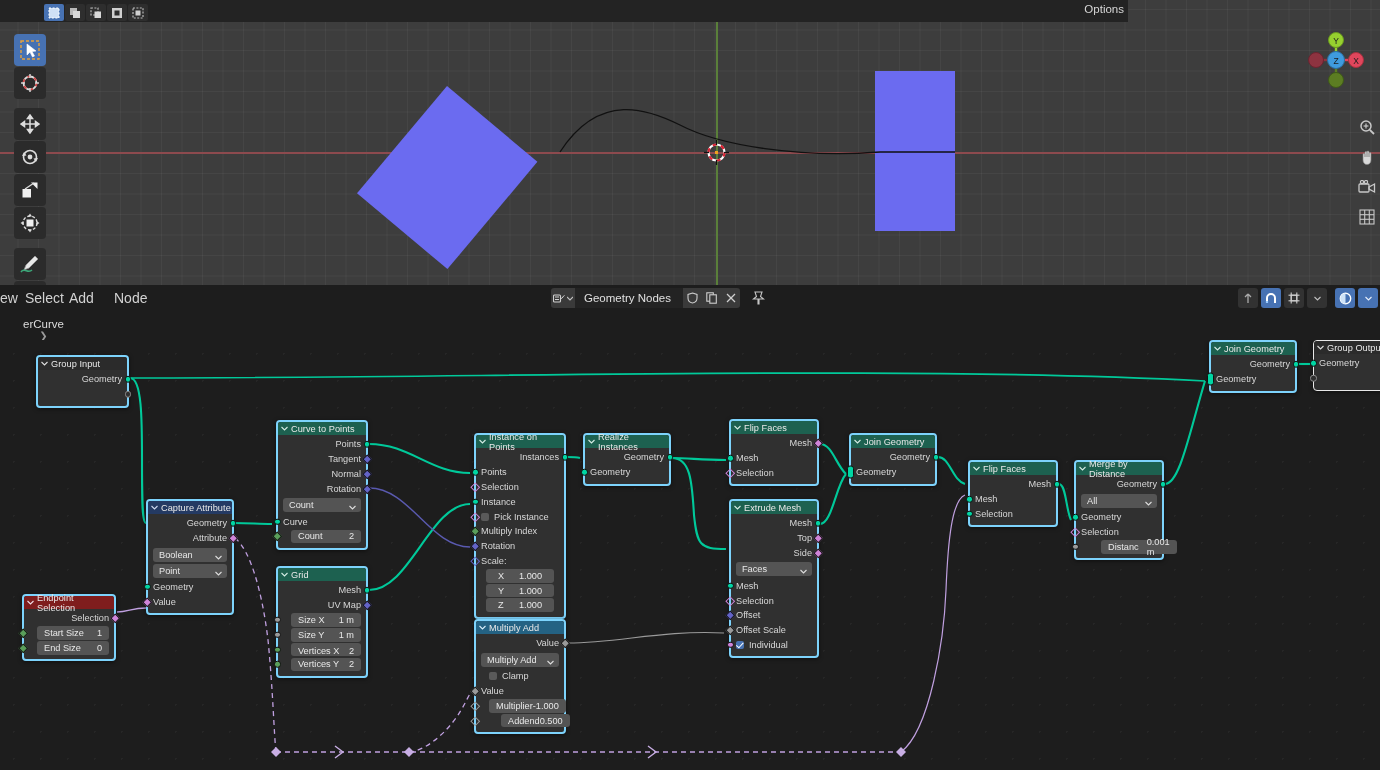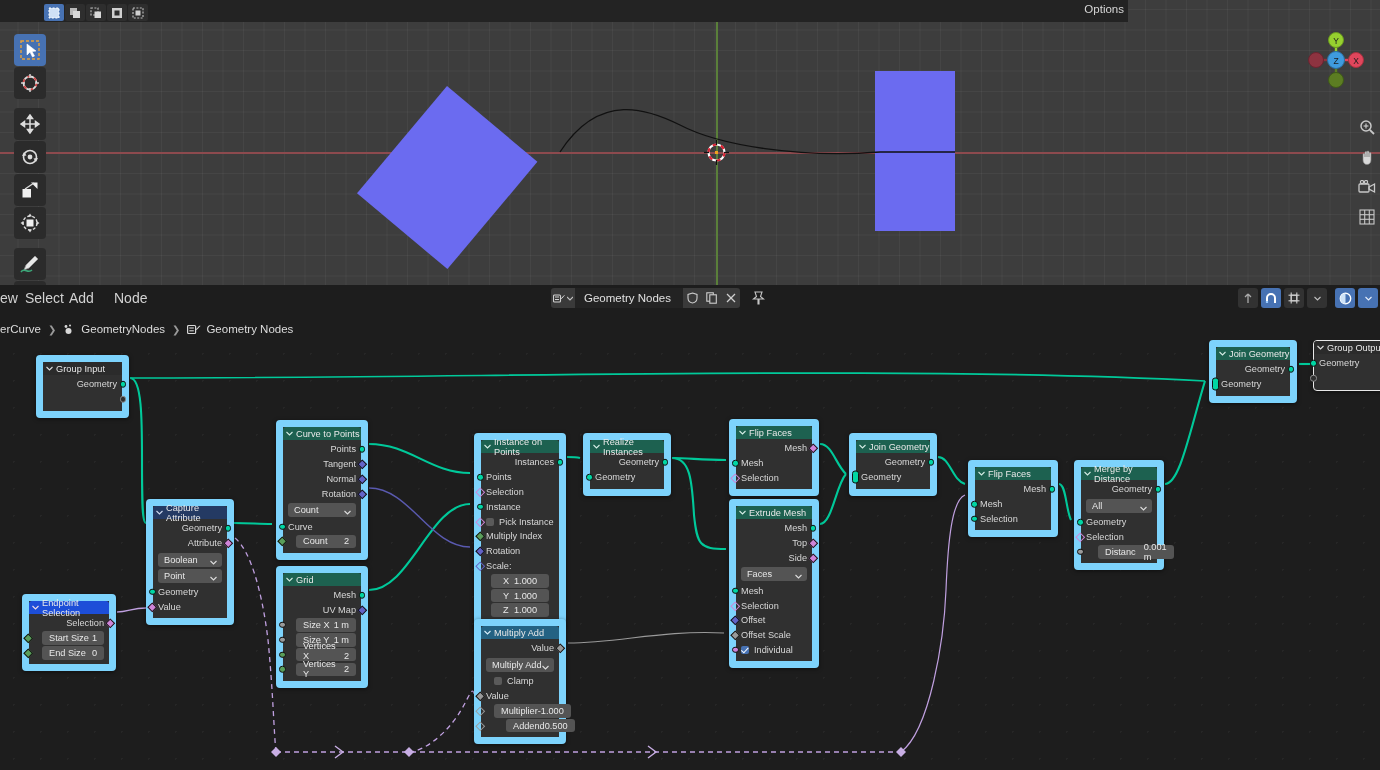--- a/index.html
+++ b/index.html
@@ -66,44 +66,44 @@
     display:flex;align-items:center;justify-content:center; }
   #pin { position:absolute; left:752px; top:291px; }
   #hdr-right { position:absolute; right:2px; top:288px; display:flex;
     align-items:center; gap:3px; }
   .hbtn { height:20px; min-width:20px; background:#323232; border-radius:3px;
     display:flex;align-items:center;justify-content:center; padding:0 3px; }
   .hbtn.blue { background:#4772b3; }
 
   
   #crumb { position:absolute; left:0; top:318px; height:22px; display:flex;
-    align-items:center; color:#dcdcdc; font-size:11.5px; }
+    align-items:center; color:#dcdcdc; font-size:11.5px;flex-direction:column; }
   #crumb .sep { color:#9a9a9a; margin:0 7px; font-size:10px; }
   #crumb .ci { margin-right:5px; display:inline-flex; }
 
   
   #canvas { position:absolute; left:0; top:340px; width:1380px; height:430px;
     background:#1d1d1d; overflow:hidden; }
   #dots { position:absolute; inset:0; opacity:.5;
     background-image:radial-gradient(circle, #2e2e2e 1px, transparent 1px);
     background-size:27px 27px; }
   #wires { position:absolute; left:0; top:0; width:1380px; height:430px; }
 
   .node { position:absolute; background:#303030; border-radius:4px;
-    border:7px solid #7dd3fc; box-shadow:0 1px 4px rgba(0,0,0,.5);
+    border:2px solid #7dd3fc; box-shadow:0 1px 4px rgba(0,0,0,.5);
     font-size:9.2px; color:#d8d8d8; overflow:visible; }
   .node .hd { height:13px; border-radius:3px 3px 0 0; display:flex;
     align-items:center; padding-left:3px; color:#e9e9e9; font-size:9.2px;
     letter-spacing:.05px; }
   .node .hd .chev { margin-right:3px; display:inline-flex; }
   .hd.geo { background:#1d6150; }
   .hd.geo-in { background:#2b2b2b; }
   .hd.attr { background:#243a63; }
   .hd.conv { background:#246283; }
-  .hd.inputsel { background:#1d4ed8; }
+  .hd.inputsel { background:#7f1d1d; }
   .node .body { padding:2px 0 4px 0; }
   .row { height:14.8px; display:flex; align-items:center; position:relative;
     padding:0 5px; }
   .row.out { justify-content:flex-end; }
   .row.in { justify-content:flex-start; }
   .sock { position:absolute; width:6.5px; height:6.5px; border-radius:50%;
     border:1px solid #111; top:50%; transform:translateY(-50%); }
   .sock.l { left:-4px; } .sock.r { right:-4px; }
   .sock.geo { background:#00d6a3; }
   .sock.vec { background:#6363c7; }
@@ -957,21 +957,21 @@
         <div class="row in">
           <span class="sock geo l"></span>
           <span>Geometry</span>
         </div>
         <div class="row in">
           <span class="sock dia hollow l"></span>
           <span>Selection</span>
         </div>
         <div class="subl">
           <span class="sock val l" style="left:-4px;"></span>
-          <div class="fld" style="flex:1;margin-left:4px;justify-content:center;gap:8px;">
+          <div class="fld" style="flex:1;margin-left:12px;justify-content:center;gap:8px;">
             <span>Distanc</span>
             <span>0.001 m</span>
           </div>
         </div>
       </div>
     </div>
 
     <div class="node" style="left:1209px; top:0px; width:88px;">
       <div class="hd geo">
         <span class="chev">

